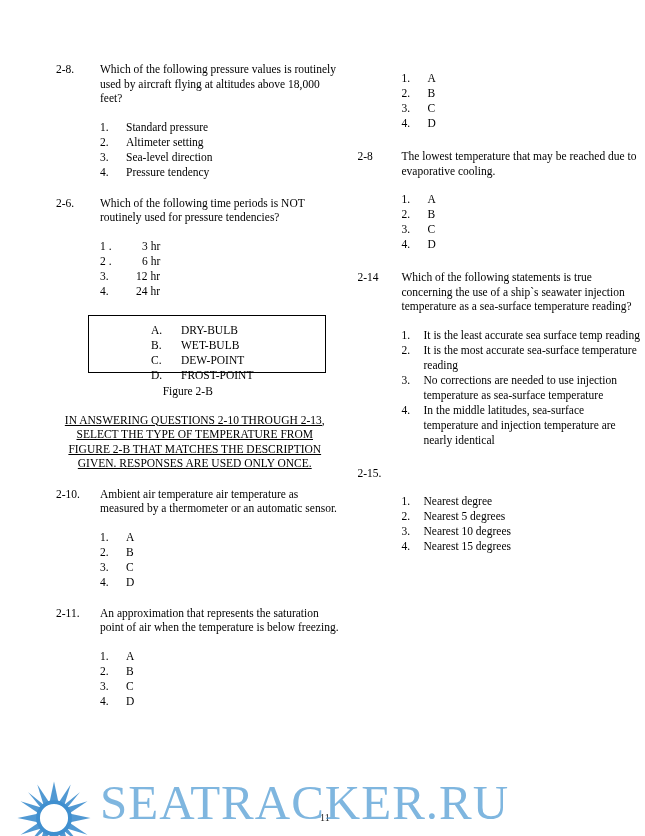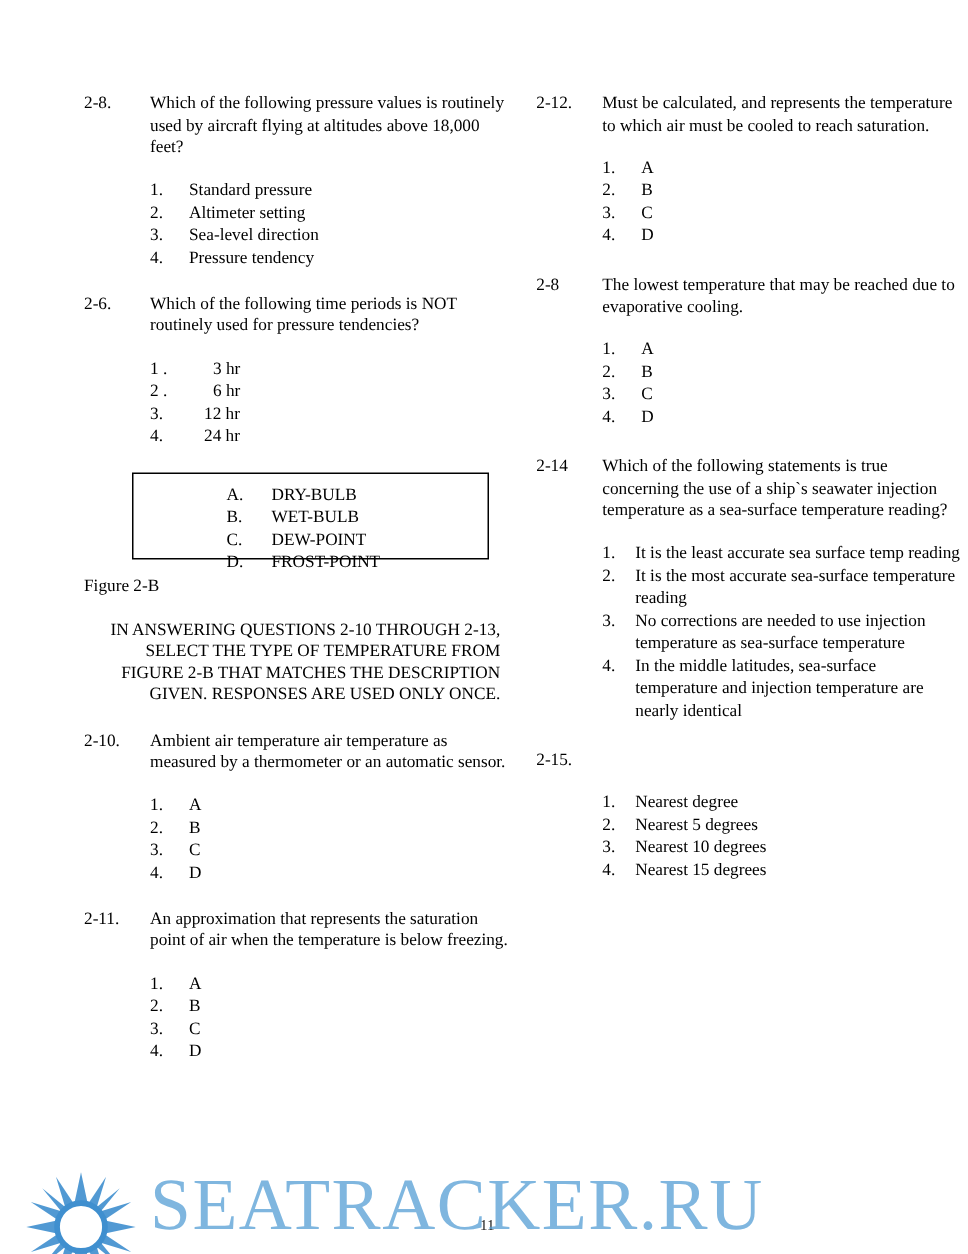--- a/index.html
+++ b/index.html
@@ -85,31 +85,32 @@
     flex-direction: row;
     font-size: 11.5px;
     line-height: 15px;
     padding-left: 62px;
   }
   .figrow .lbl {
     width: 30px;
     flex: 0 0 30px;
   }
   .figcap {
-    text-align: left;
+    text-align: center;
     font-size: 11.5px;
     margin-top: 12px;
     margin-bottom: 16px;
     margin-right: 20px;
   }
   .instructions {
     font-size: 11.5px;
     line-height: 14.5px;
     margin: 0 6px 16px 0;
-    text-align: right;
+    text-align: center;
+    text-decoration: underline;
   }
 
   .footer-pagenum {
     position: absolute;
     left: 320px;
     top: 788px;
     font-size: 10px;
     color: #222;
   }
 
@@ -261,24 +262,20 @@
         <div class="ans">
           <div class="lbl">4.</div>
           <div class="val">D</div>
         </div>
       </div>
 
     </div>
 
     <div class="col right">
 
-      <div class="qblock">
-        <div class="qnum">2-12.</div>
-        <div class="qtext">Must be calculated, and represents the temperature to which air must be cooled to reach  saturation.</div>
-      </div>
       <div class="answers">
         <div class="ans">
           <div class="lbl">1.</div>
           <div class="val">A</div>
         </div>
         <div class="ans">
           <div class="lbl">2.</div>
           <div class="val">B</div>
         </div>
         <div class="ans">

